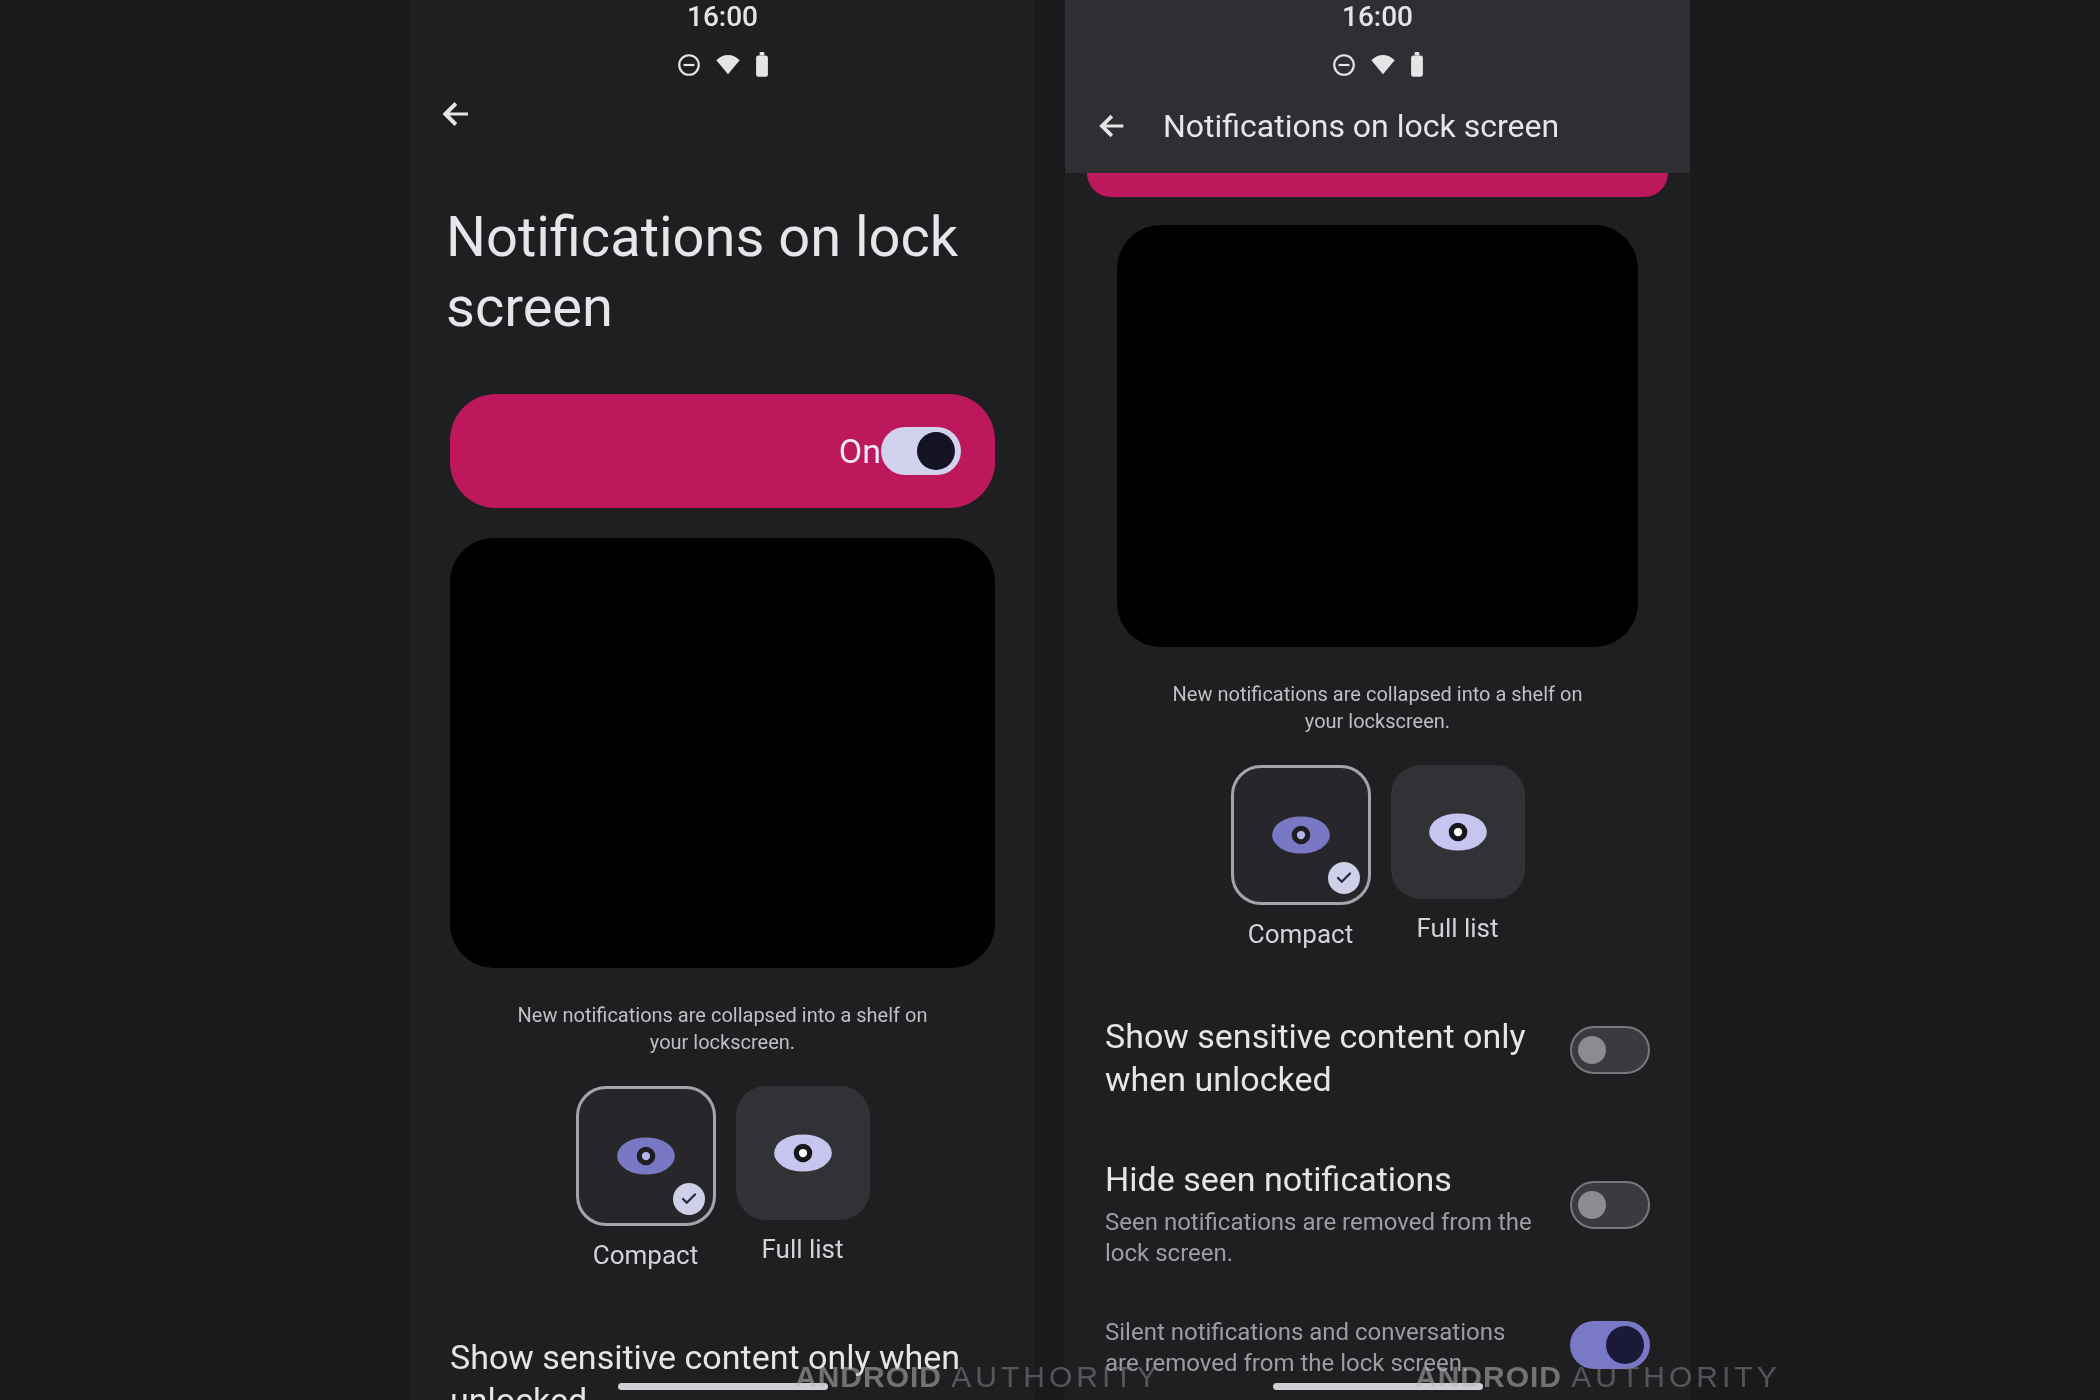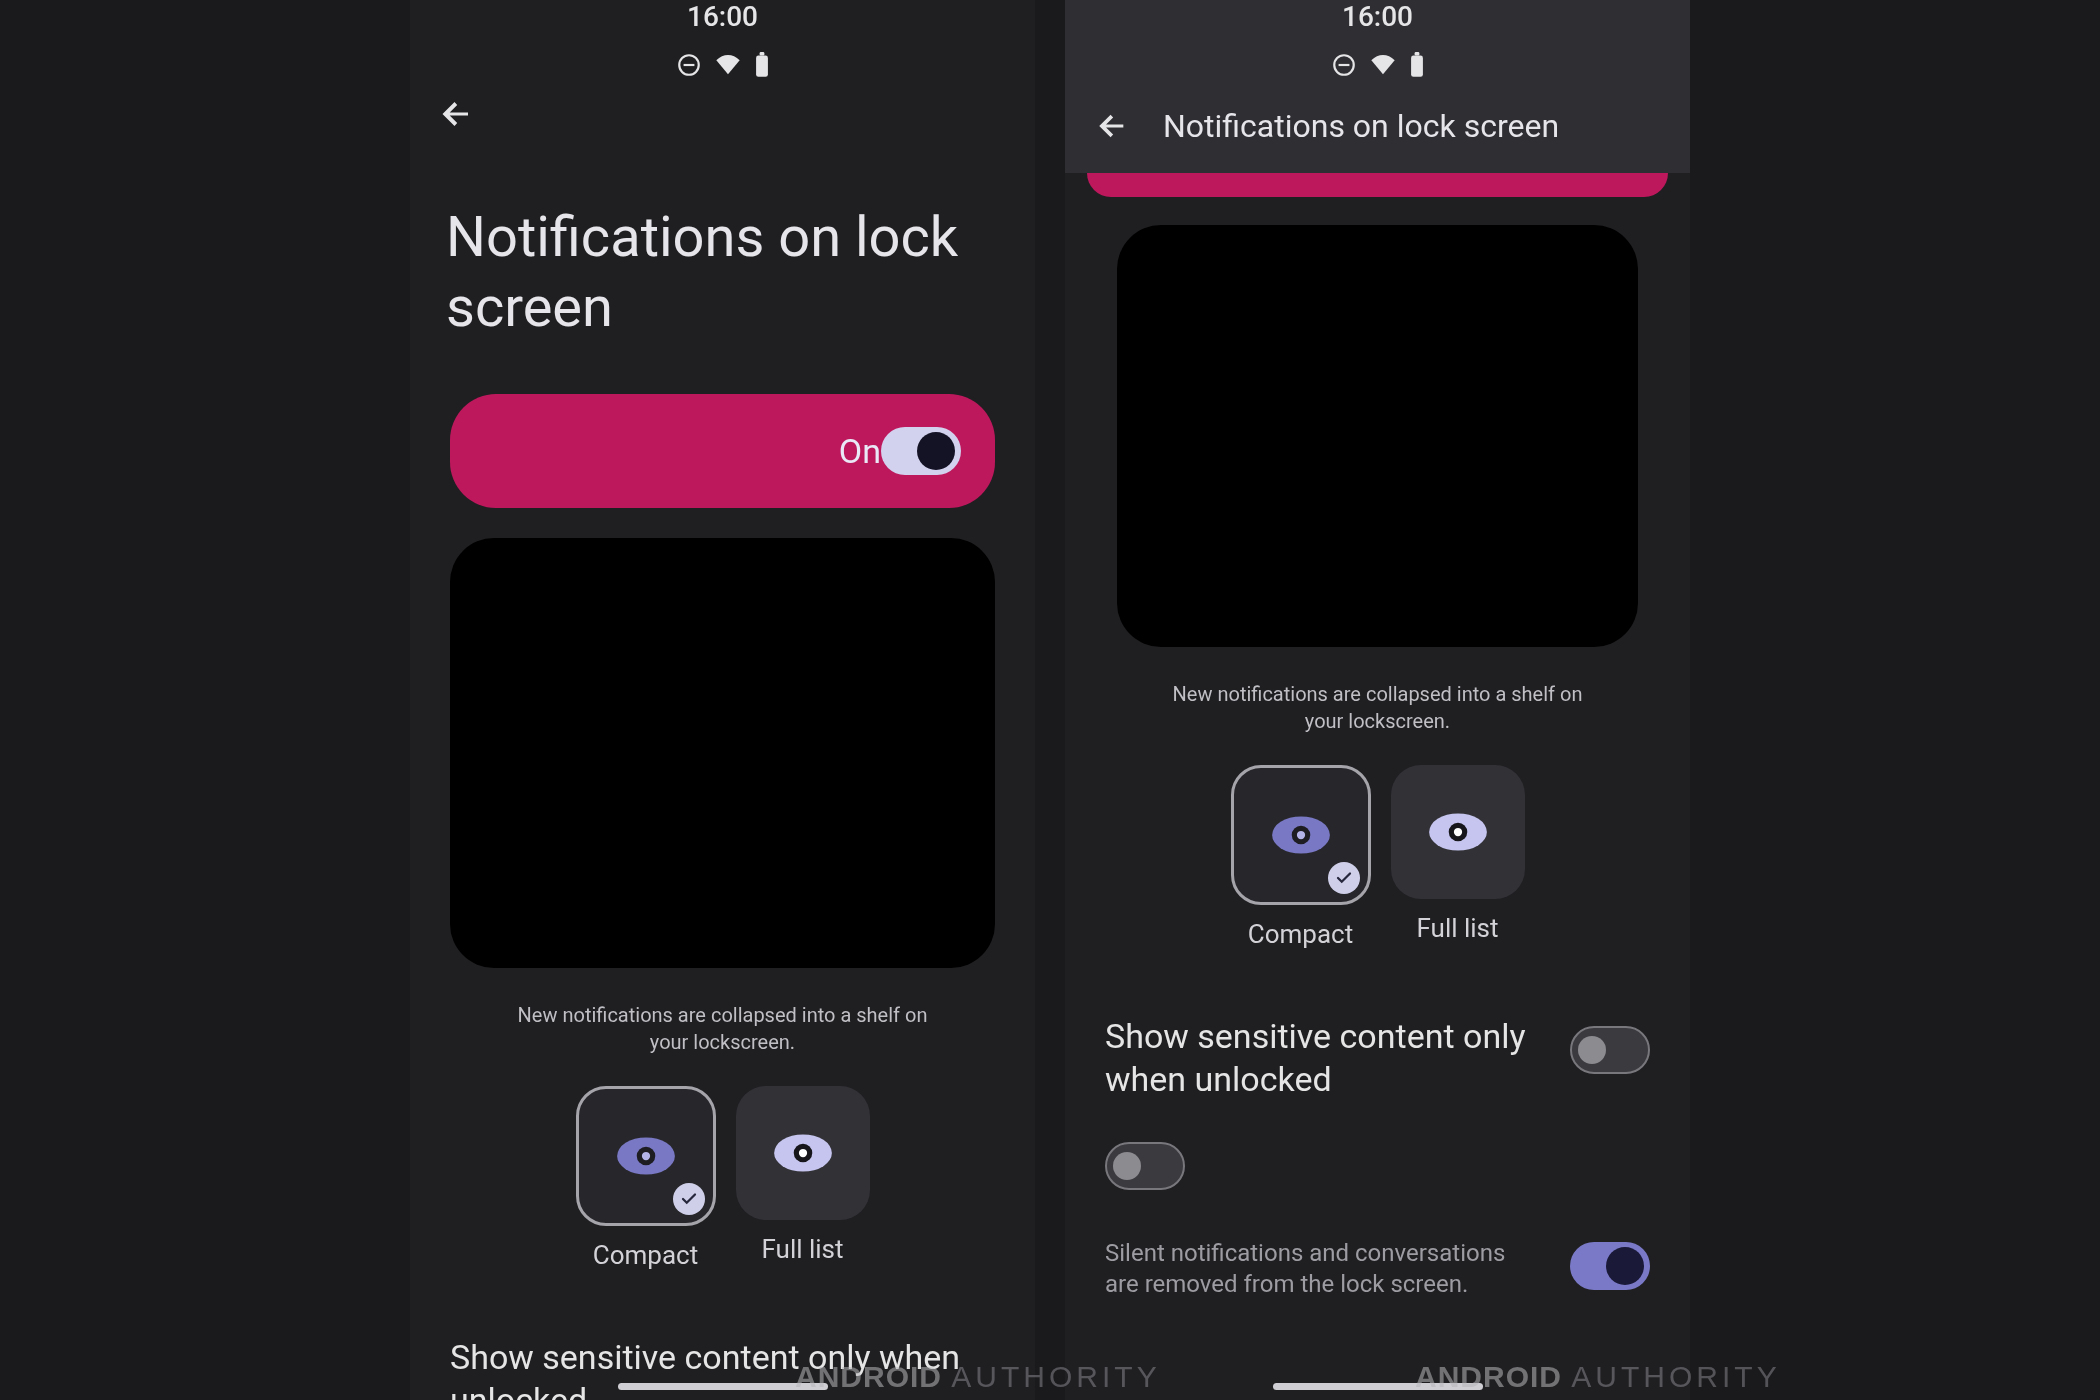--- a/index.html
+++ b/index.html
@@ -365,20 +365,24 @@
       <div class="row">
         <div class="texts">
           <div class="ttl">Show sensitive content only when unlocked</div>
         </div>
         <div class="track off">
             <div class="knob"></div>
           </div>
       </div>
 
       <div class="row">
+        <div class="texts">
+          <div class="ttl">Hide seen notifications</div>
+          <div class="sub">Seen notifications are removed from the lock screen.</div>
+        </div>
         <div class="track off">
             <div class="knob"></div>
           </div>
       </div>
 
       <div class="row">
         <div class="texts">
           <div class="sub">Silent notifications and conversations are removed from the lock screen.</div>
         </div>
         <div class="track on-accent">

